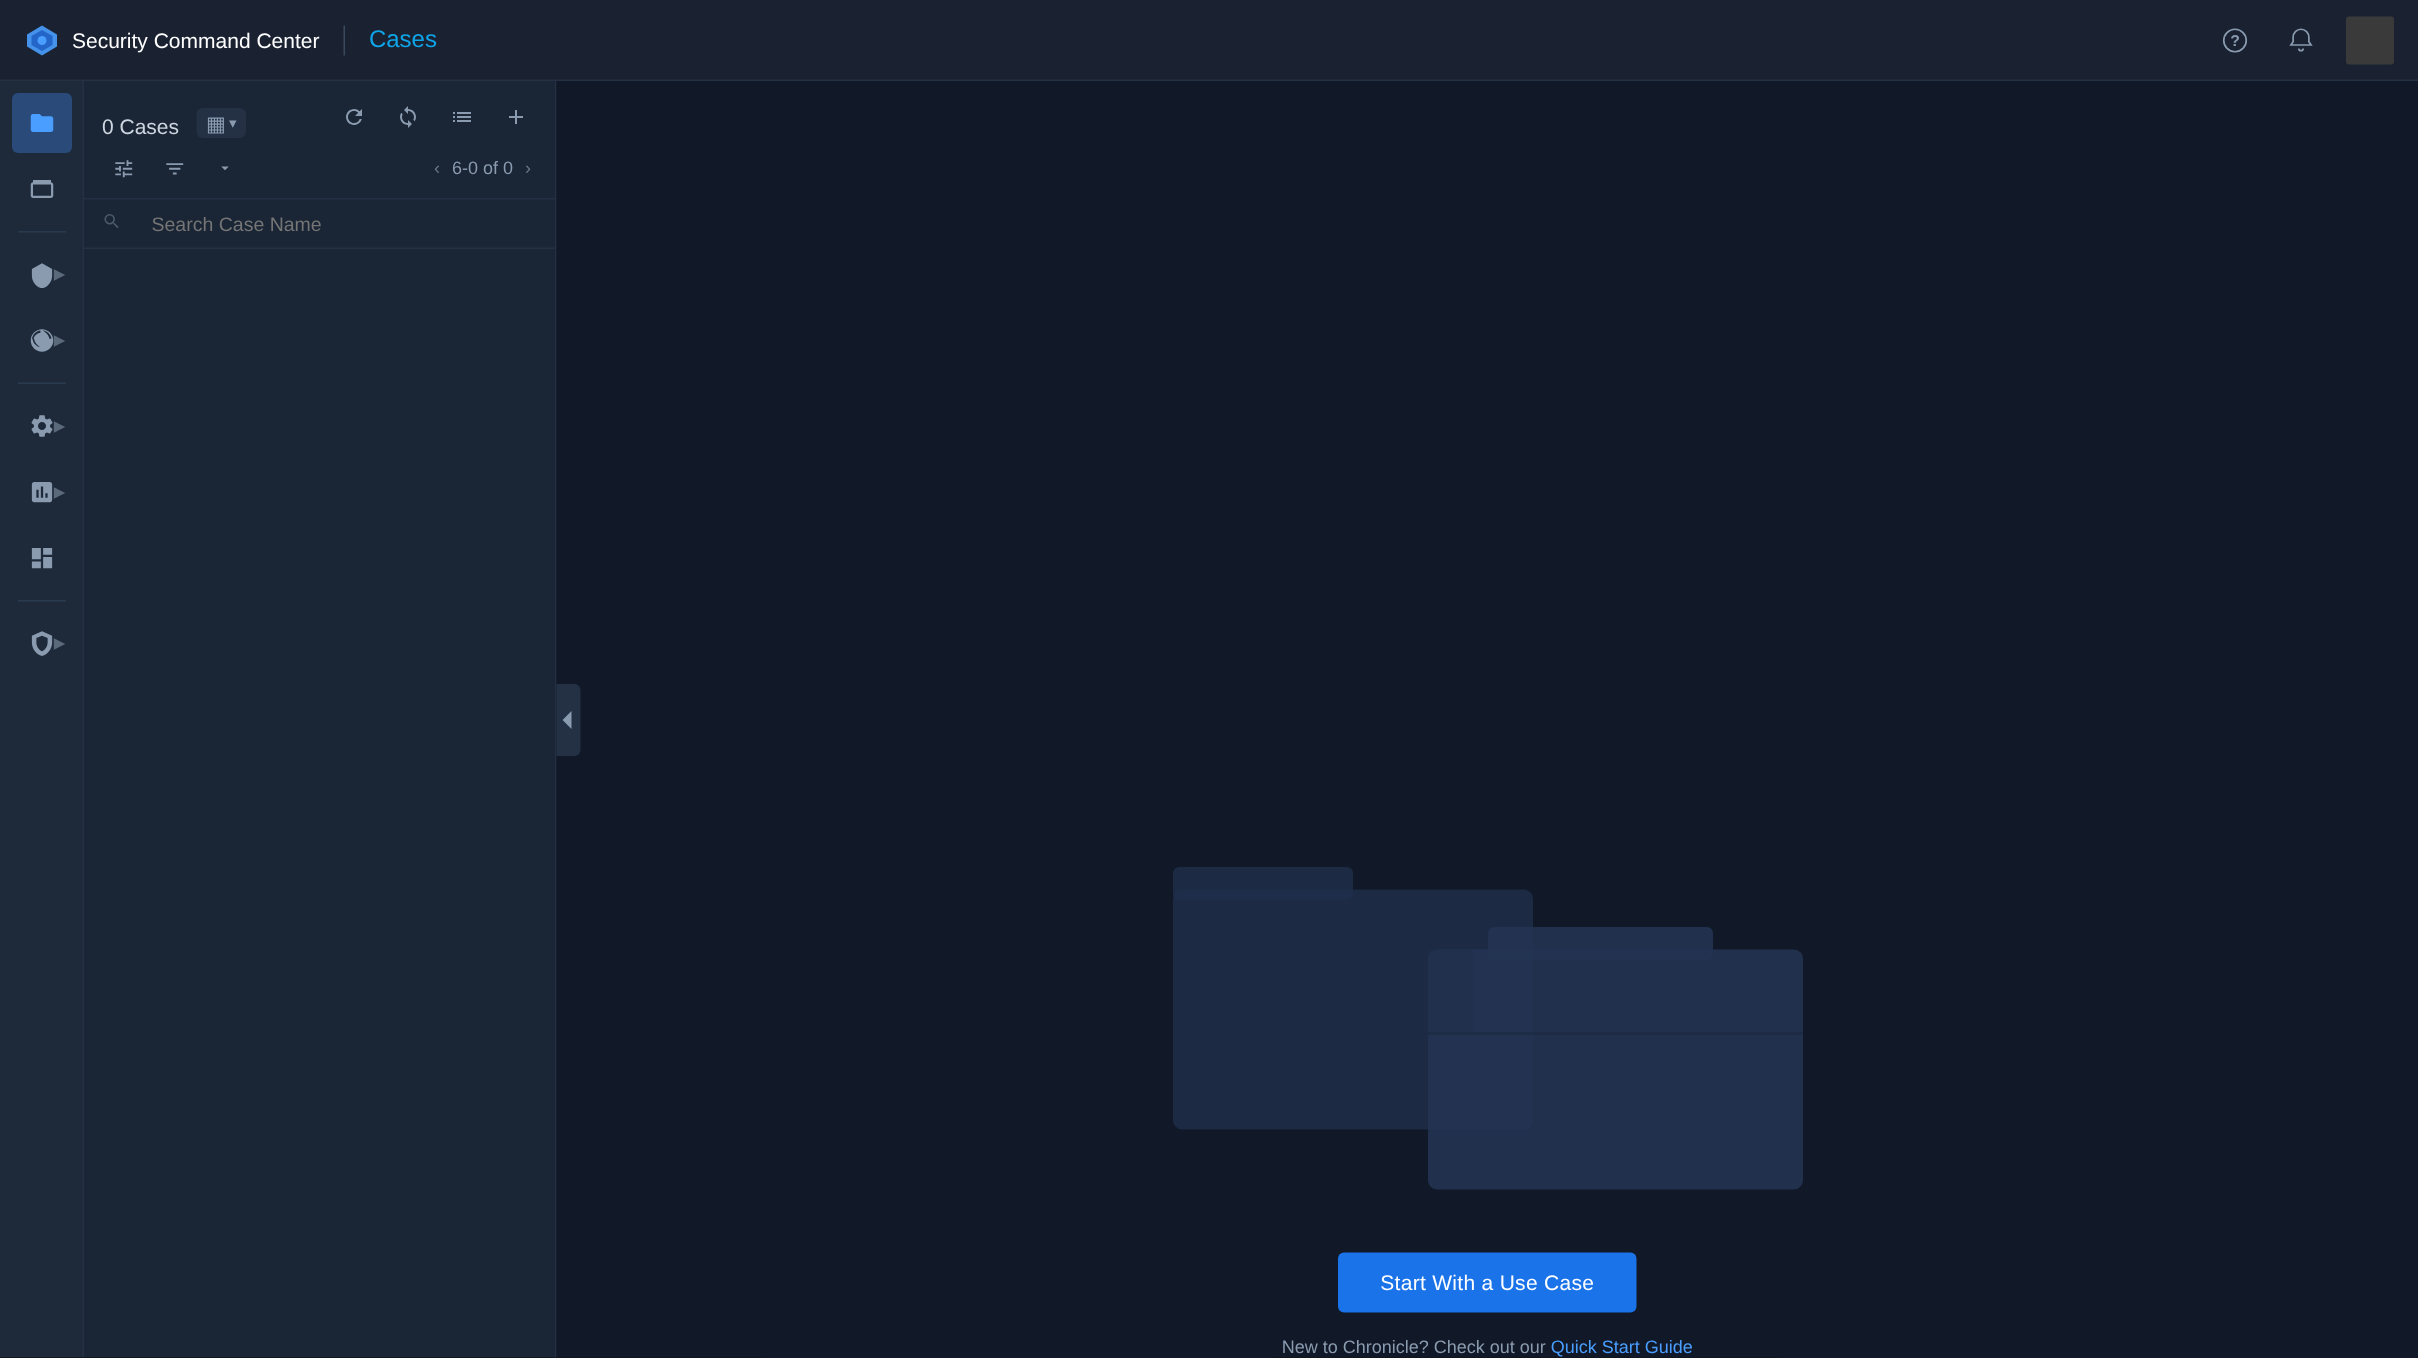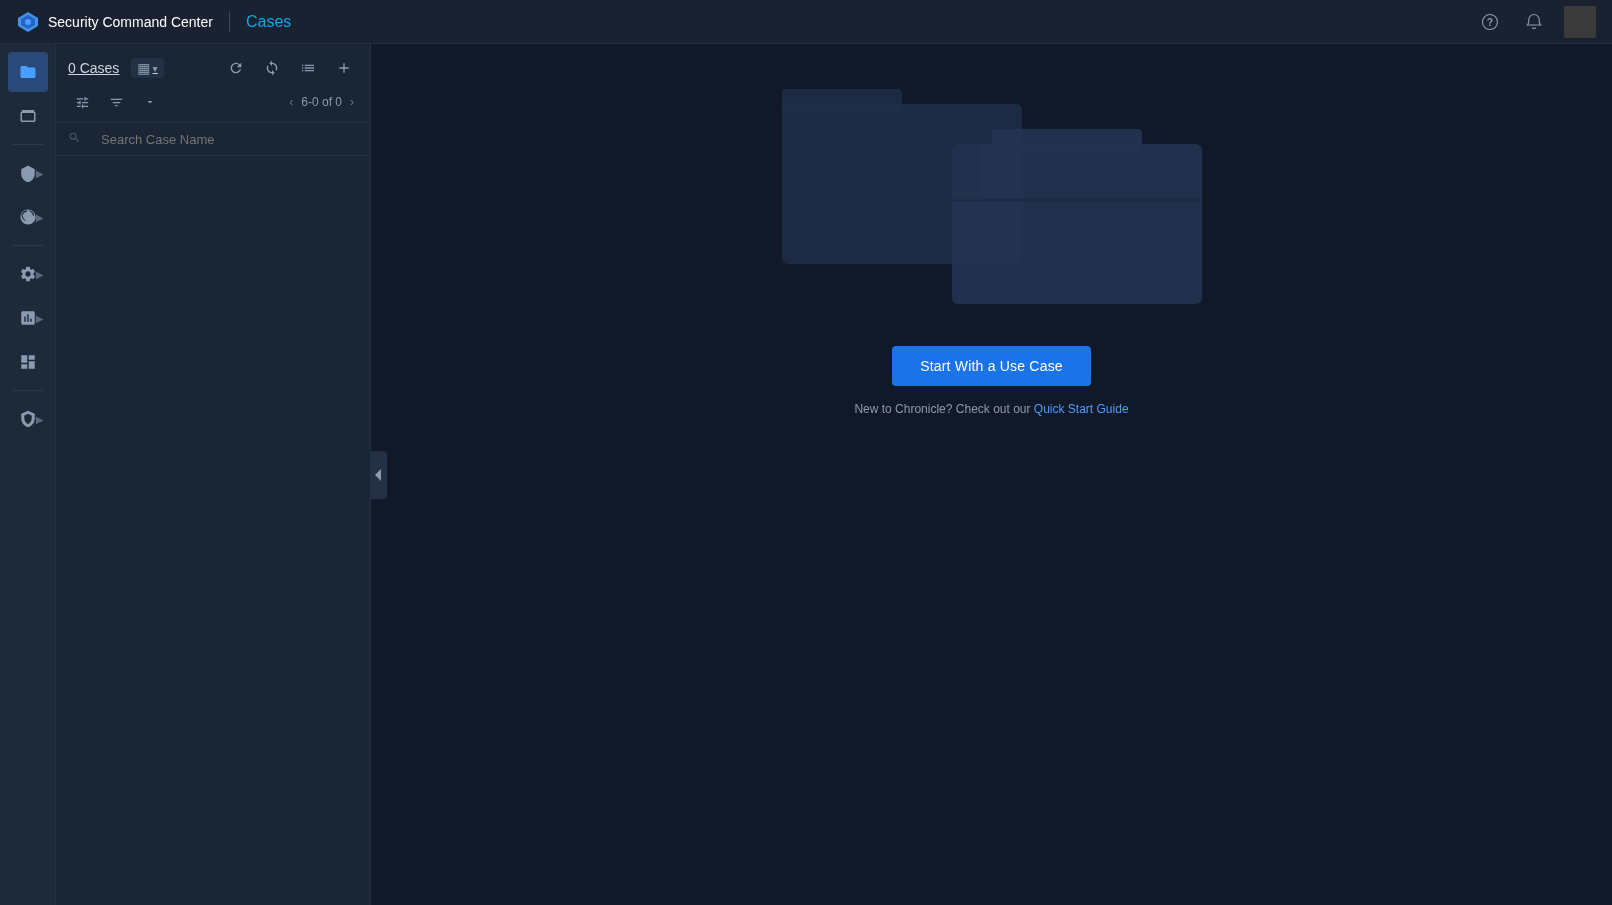--- a/index.html
+++ b/index.html
@@ -11,21 +11,21 @@
       width: 1612px;
       height: 905px;
       overflow: hidden;
       display: flex;
       flex-direction: column;
     }
 
     
     .topnav {
       background: #1a2232;
-      height: 44px;
+      height: 54px;
       display: flex;
       align-items: center;
       padding: 0 16px;
       border-bottom: 1px solid #243044;
       flex-shrink: 0;
       position: relative;
       z-index: 10;
     }
     .topnav-logo {
       display: flex;
@@ -136,23 +136,22 @@
     }
     .cases-toolbar {
       padding: 10px 12px 6px;
       display: flex;
       flex-direction: column;
       gap: 6px;
       border-bottom: 1px solid #243044;
     }
     .cases-toolbar-row1 {
       display: flex;
-      align-items: center;
+      align-items: flex-end;
       gap: 8px;
-      text-decoration: underline;
     }
     .cases-count {
       font-size: 14px;
       color: #cdd6e0;
       font-weight: 500;
       margin-right: 4px;
     }
     .view-toggle {
       display: flex;
       align-items: center;
@@ -213,21 +212,21 @@
     .search-icon { font-size: 13px; }
     .cases-list { flex: 1; overflow-y: auto; }
 
     
     .main-content {
       flex: 1;
       background: #111827;
       display: flex;
       flex-direction: column;
       align-items: center;
-      justify-content: flex-start;
+      justify-content: flex-end;
       position: relative;
     }
 
     
     .empty-state {
       display: flex;
       flex-direction: column;
       align-items: center;
       gap: 32px;
     }

